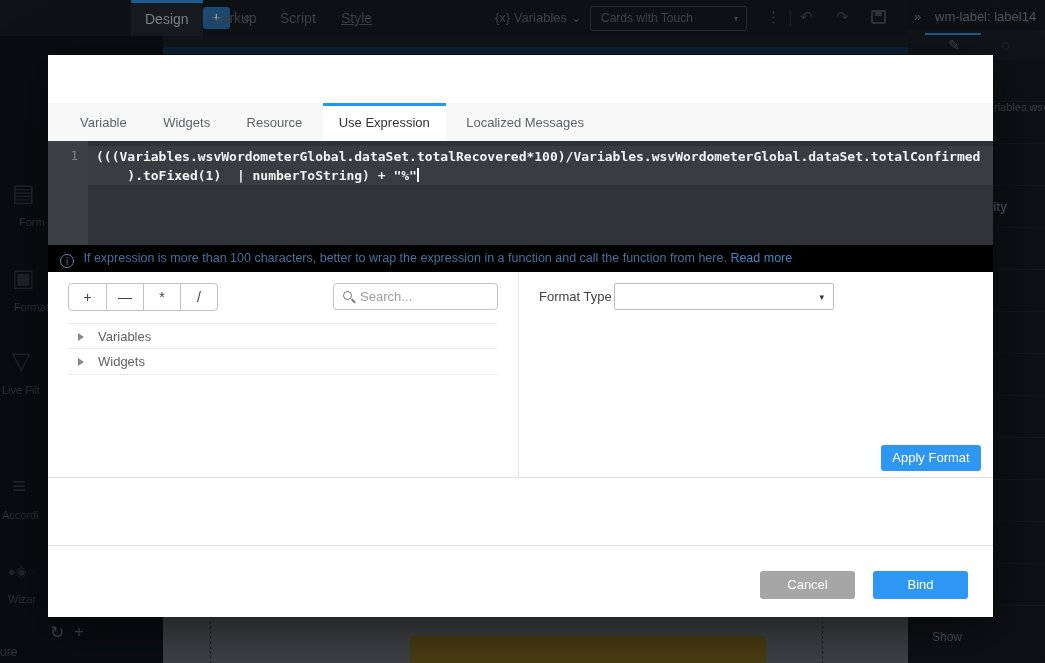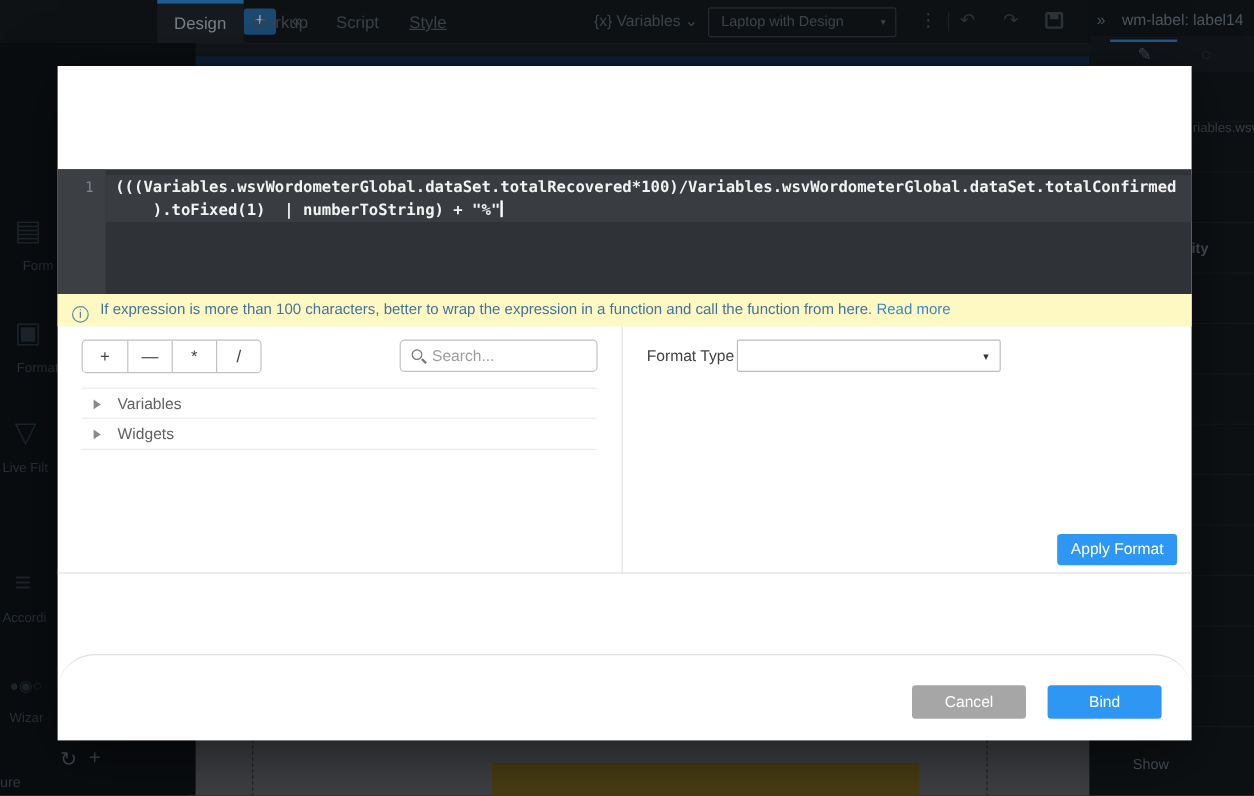--- a/index.html
+++ b/index.html
@@ -44,21 +44,21 @@
   #right-panel { left:908px; top:0; width:137px; height:663px; background:#0e1114; }
   #rp-expand { left:6px; top:9px; color:#4a545c; font-size:13px; }
   #rp-title { left:27px; top:9px; color:#4d565e; font-size:13px; white-space:nowrap; }
   #rp-tabs { left:0; top:30px; width:137px; height:30px; background:#111418; }
   #rp-underline { left:17px; top:3px; width:56px; height:2px; background:#1f5c8f; }
   #pencil-icon { left:40px; top:7px; color:#3f474e; font-size:14px; }
   #palette-icon { left:93px; top:7px; color:#343b42; font-size:14px; }
   .rp-row { left:0; width:137px; height:42px; border-bottom:1px solid #14171b; }
   #rp-val { left:86px; top:101px; color:#3a424a; font-size:11px; white-space:nowrap; }
   #rp-prop { left:85px; top:200px; color:#4a525a; font-size:12px; font-weight:bold; }
-  #rp-show { left:36px; top:630px; color:#4c555d; font-size:12px; }
+  #rp-show { left:24px; top:630px; color:#4c555d; font-size:12px; }
 
   
   #modal { left:48px; top:55px; width:945px; height:562px; background:#fff;
            box-shadow:0 12px 48px rgba(0,0,0,.55); }
   #m-header { left:0; top:0; width:945px; height:48px; background:#f5f5f5; border-bottom:1px solid #e4e4e4; }
   #m-title { left:20px; top:13px; font-size:18px; color:#424242; }
   #m-subtitle { left:215px; top:16px; font-size:14px; font-style:italic; color:#9e9e9e; }
   #help-wrap { right:42px; top:14px; color:#616161; font-size:13px; }
   #help-icon { display:inline-block; width:16px; height:16px; border:1px solid #9e9e9e; border-radius:50%;
                text-align:center; line-height:14px; font-size:11px; color:#757575; margin-right:6px; vertical-align:-3px; }
@@ -70,21 +70,21 @@
 
   #editor { left:0; top:86px; width:945px; height:104px; background:#2f3337; overflow:hidden; }
   #gutter { left:0; top:0; width:40px; height:104px; background:#3c4044; }
   #active-line { left:40px; top:5px; width:905px; height:39px; background:#393d41; }
   #line-num { left:0; top:8px; width:30px; text-align:right; color:#7d848b;
               font-family:"DejaVu Sans Mono", monospace; font-size:12px; }
   #code { left:48px; top:6px; width:890px; color:#f2f2f2; font-family:"DejaVu Sans Mono", monospace;
           font-size:13px; font-weight:bold; line-height:19px; white-space:pre; }
   #cursor { display:inline-block; width:2px; height:14px; background:#fff; vertical-align:-2px; }
 
-  #info-banner { left:0; top:190px; width:945px; height:27px; background:#fef9c3; color:#43729f;
+  #info-banner { left:0; top:190px; width:945px; height:27px; background:#000000; color:#43729f;
                  font-size:12.5px; line-height:27px; padding-left:12px; white-space:nowrap; }
   #info-icon { display:inline-block; width:14px; height:14px; border:1px solid #5e8cb5; border-radius:50%;
                text-align:center; line-height:13px; font-size:10px; margin-right:6px; vertical-align:-3px; }
   #read-more { color:#3f88c5; }
 
   #m-body { left:0; top:217px; width:945px; height:206px; border-bottom:1px solid #e0e0e0; }
   #left-pane { left:0; top:0; width:470px; height:206px; }
   #right-pane { left:470px; top:0; width:475px; height:206px; border-left:1px solid #e3e3e3; }
 
   #op-group { left:20px; top:11px; height:28px; display:flex; border:1px solid #c2c2c2; border-radius:4px; }
@@ -105,21 +105,21 @@
   .caret { position:absolute; left:10px; top:9px; width:0; height:0;
            border-left:6px solid #8a8a8a; border-top:4px solid transparent; border-bottom:4px solid transparent; }
   .tree-label { position:absolute; left:30px; top:5px; font-size:13px; color:#616161; }
 
   #format-label { left:20px; top:17px; font-size:13px; color:#424242; }
   #format-select { left:95px; top:11px; width:220px; height:27px; border:1px solid #bdbdbd; border-radius:2px; }
   #format-select .arr { position:absolute; right:9px; top:8px; font-size:9px; color:#333; }
   #apply-btn { right:12px; bottom:7px; width:100px; height:26px; background:#2e97f3; color:#fff;
                font-size:13px; text-align:center; line-height:26px; border-radius:3px; }
 
-  #m-footer { left:0; top:490px; width:945px; height:72px; border-top:1px solid #e0e0e0;border-radius:31px; }
+  #m-footer { left:0; top:490px; width:945px; height:72px; border-top:1px solid #e0e0e0; }
   .f-btn { top:25px; width:95px; height:28px; border-radius:3px; color:#fff; font-size:13px;
            text-align:center; line-height:28px; }
   #cancel-btn { right:138px; background:#a6a6a6; }
   #bind-btn { right:25px; background:#2e97f3; }
 </style>
 </head>
 <body>
 
 <div id="stage">
 
@@ -140,21 +140,21 @@
     <div class="abs top-tab" style="left:266px;">Script</div>
     <div class="abs top-tab" style="left:327px;text-decoration:underline;">Style</div>
 
     <div id="vars-dd" class="abs">
       <span>{x}</span>
       <span>Variables</span>
       <span>⌄</span>
     </div>
 
     <div id="device-select" class="abs">
-      <span>Laptop with Design</span>
+      <span>Cards with Touch</span>
       <span class="arr">▾</span>
     </div>
 
     <div id="kebab" class="abs">⋮</div>
     <div id="tb-div" class="abs"></div>
     <div class="abs tb-ico" style="left:800px;">↶</div>
     <div class="abs tb-ico" style="left:836px;">↷</div>
     <div id="save-icon" class="abs"></div>
   </div>
 
@@ -210,20 +210,27 @@
     <div class="abs rp-row" style="top:522px;"></div>
     <div class="abs rp-row" style="top:564px;"></div>
     <div id="rp-val" class="abs">riables.wsv</div>
     <div id="rp-prop" class="abs">ity</div>
     <div id="rp-show" class="abs">Show</div>
   </div>
 
   <div id="modal" class="abs">
 
 
+    <div id="m-tabbar" class="abs">
+      <span class="m-tab">Variable</span>
+      <span class="m-tab">Widgets</span>
+      <span class="m-tab">Resource</span>
+      <span class="m-tab active">Use Expression</span>
+      <span class="m-tab">Localized Messages</span>
+    </div>
 
     <div id="editor" class="abs">
       <div id="active-line" class="abs"></div>
       <div id="gutter" class="abs">
         <div id="line-num" class="abs">1</div>
       </div>
       <div id="code" class="abs"><div>(((Variables.wsvWordometerGlobal.dataSet.totalRecovered*100)/Variables.wsvWordometerGlobal.dataSet.totalConfirmed</div><div><span>    ).toFixed(1)  | numberToString) + "%"</span><span id="cursor"></span></div></div>
     </div>
 
     <div id="info-banner" class="abs">

